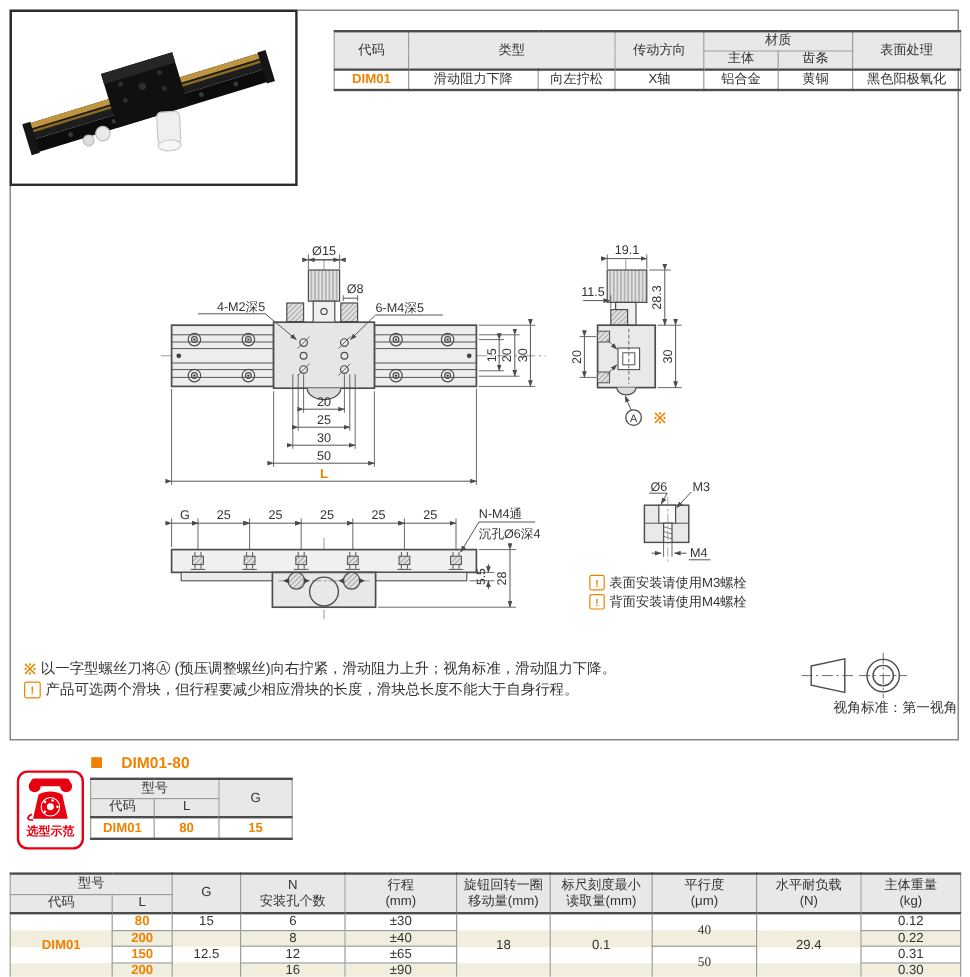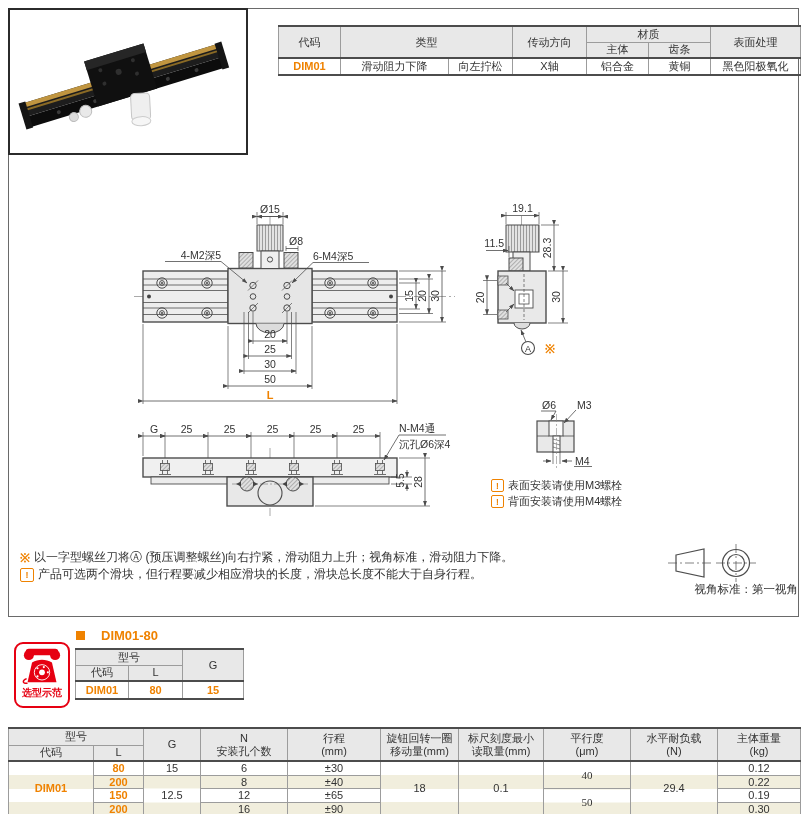--- a/index.html
+++ b/index.html
@@ -548,21 +548,21 @@
       <td rowspan="3" class="m3g">12.5</td>
       <td class="r-b">8</td>
       <td class="r-b">±40</td>
       <td class="r-b">0.22</td>
     </tr>
     <tr class="h13">
       <td class="r-w org">150</td>
       <td class="r-w">12</td>
       <td class="r-w">±65</td>
       <td rowspan="2" class="m2">50</td>
-      <td class="r-w">0.19</td>
+      <td class="r-w">0.31</td>
     </tr>
     <tr class="h13">
       <td class="r-b org">200</td>
       <td class="r-b">16</td>
       <td class="r-b">±90</td>
       <td class="r-b">0.30</td>
     </tr>
   </tbody>
 </table>
 

